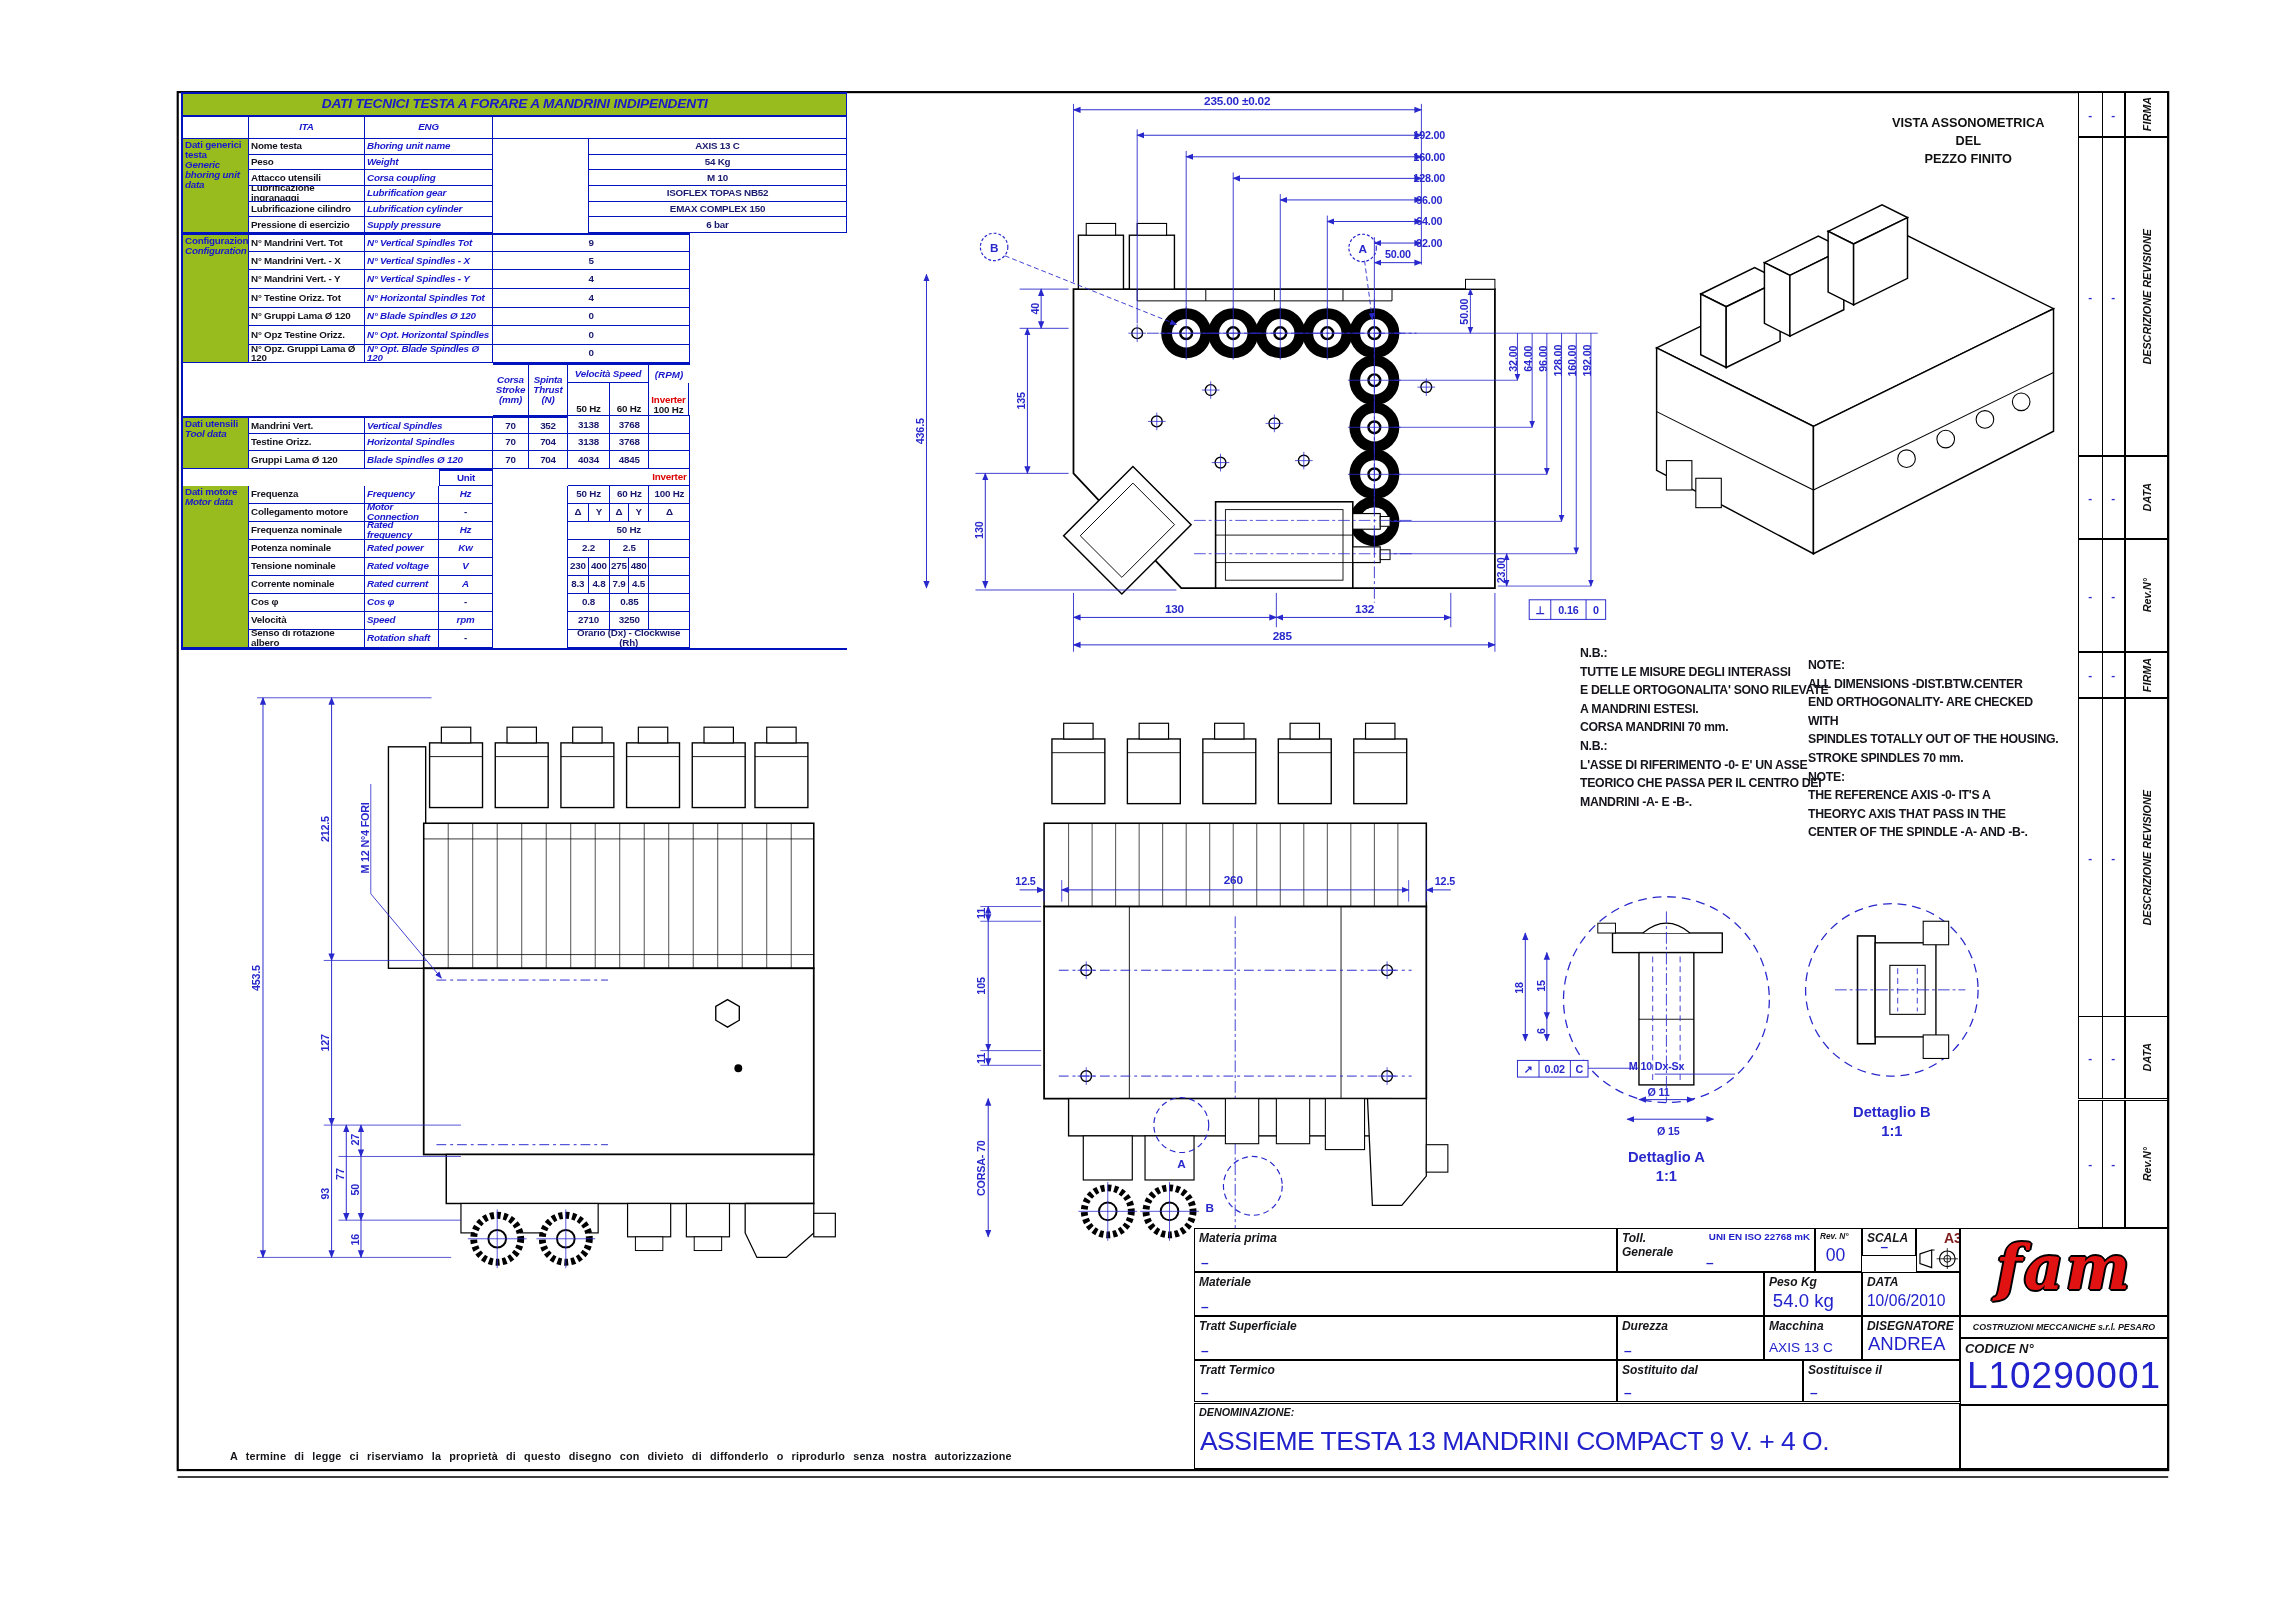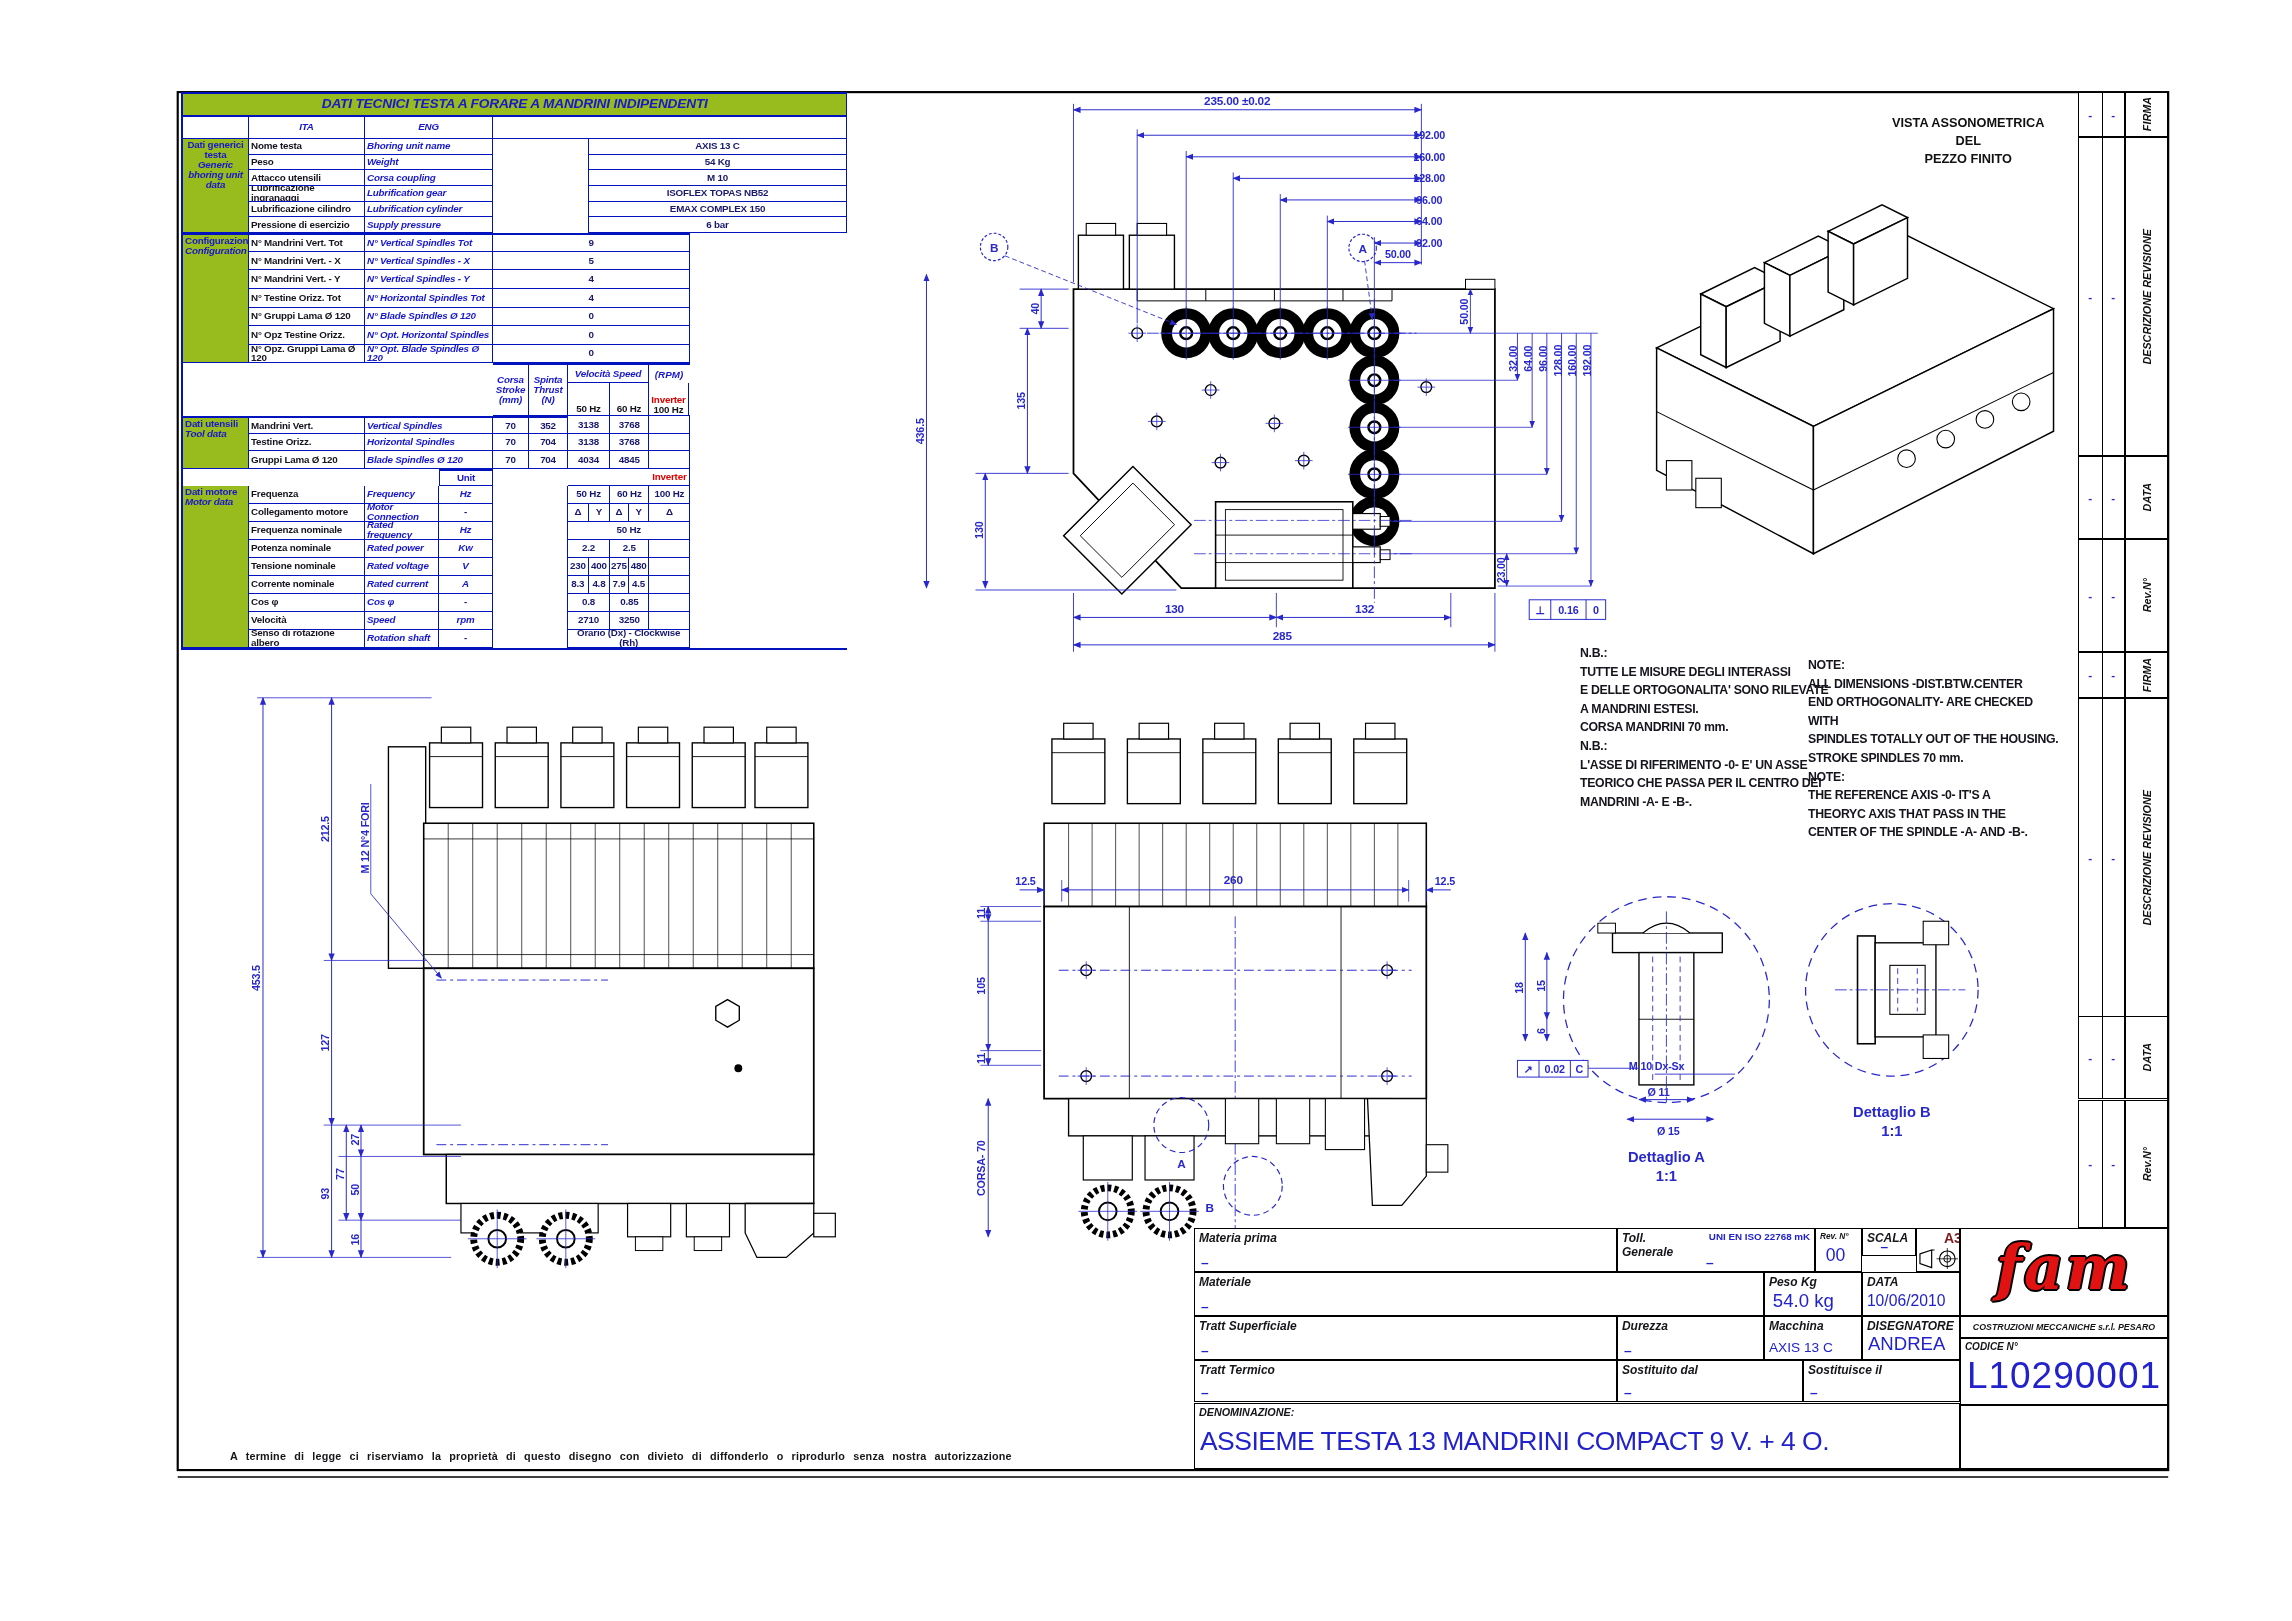--- a/index.html
+++ b/index.html
@@ -11,21 +11,21 @@
   .tt-grid{display:grid;box-sizing:border-box;border:2px solid #0013bd;
     grid-template-columns:66px 116px 74px 54px 36px 39px 20.6px 21.6px 18.6px 20.6px 41px 157px;
     grid-template-rows:22.5px 22.5px repeat(6,15.7px) repeat(7,18.6px) 53px repeat(3,17.6px) 16.7px repeat(9,18px);}
   .c{border-right:1px solid #0013bd;border-bottom:1px solid #0013bd;box-sizing:border-box;
      font-size:9.8px;font-weight:bold;color:#14141e;display:flex;align-items:center;
      padding:0 2px;line-height:1.02;letter-spacing:-0.2px;background:#fff;overflow:hidden;}
   .nob{border:none;background:#fff;box-sizing:border-box;}
   .nobr{border:none;border-right:1px solid #0013bd;box-sizing:border-box;background:#fff;}
   .nobb{border:none;border-bottom:1px solid #0013bd;box-sizing:border-box;background:#fff;}
   .bt2{border-top:2px solid #0013bd;}
-  .grn{background:#98bb1d;text-align:center;}
+  .grn{background:#98bb1d;}
   .ttl{justify-content:center;color:#1818cc;font-style:italic;font-size:13.7px;font-weight:bold;
        border-bottom:2px solid #0013bd;}
   .blu{color:#1818cc;}
   .ital{font-style:italic;}
   .ctr{justify-content:center;text-align:center;}
   .val{color:#18186e;justify-content:center;text-align:center;}
   .red{color:#dd0000;}
   .pre{white-space:pre-line;}
   .glab{flex-direction:column;align-items:flex-start;justify-content:flex-start;padding-top:1px;}
   .glab span{display:block;}
@@ -833,21 +833,21 @@
   </div>
   <div class="tb" style="left:1617px;top:1360px;width:186px;height:42px">
     <span class="lab">Sostituito dal</span>
     <span class="dsh">–</span>
   </div>
   <div class="tb" style="left:1803px;top:1360px;width:157px;height:42px">
     <span class="lab">Sostituisce il</span>
     <span class="dsh">–</span>
   </div>
   <div class="tb" style="left:1960px;top:1338px;width:208px;height:67px">
-    <span class="lab" style="font-size:10px">CODICE N°</span>
+    <span class="lab" style="font-size:13px">CODICE N°</span>
     <span class="bigblue" style="position:absolute;left:5.9px;top:15.7px;font-size:37px;letter-spacing:1px">L10290001</span>
   </div>
   <div class="tb" style="left:1960px;top:1405px;width:208px;height:64px"></div>
   <div class="tb" style="left:1194px;top:1403px;width:766px;height:66px">
     <span class="lab" style="font-size:10.8px">DENOMINAZIONE:</span>
     <span class="bigblue" style="position:absolute;left:4.9px;top:21.6px;font-size:26.5px;white-space:nowrap;letter-spacing:-0.5px">ASSIEME TESTA 13 MANDRINI COMPACT 9 V. + 4 O.</span>
   </div>
 </div>
 
 <div id="disclaimer">A termine di legge ci riserviamo la proprietà di questo disegno con divieto di diffonderlo o riprodurlo senza nostra autorizzazione</div>

